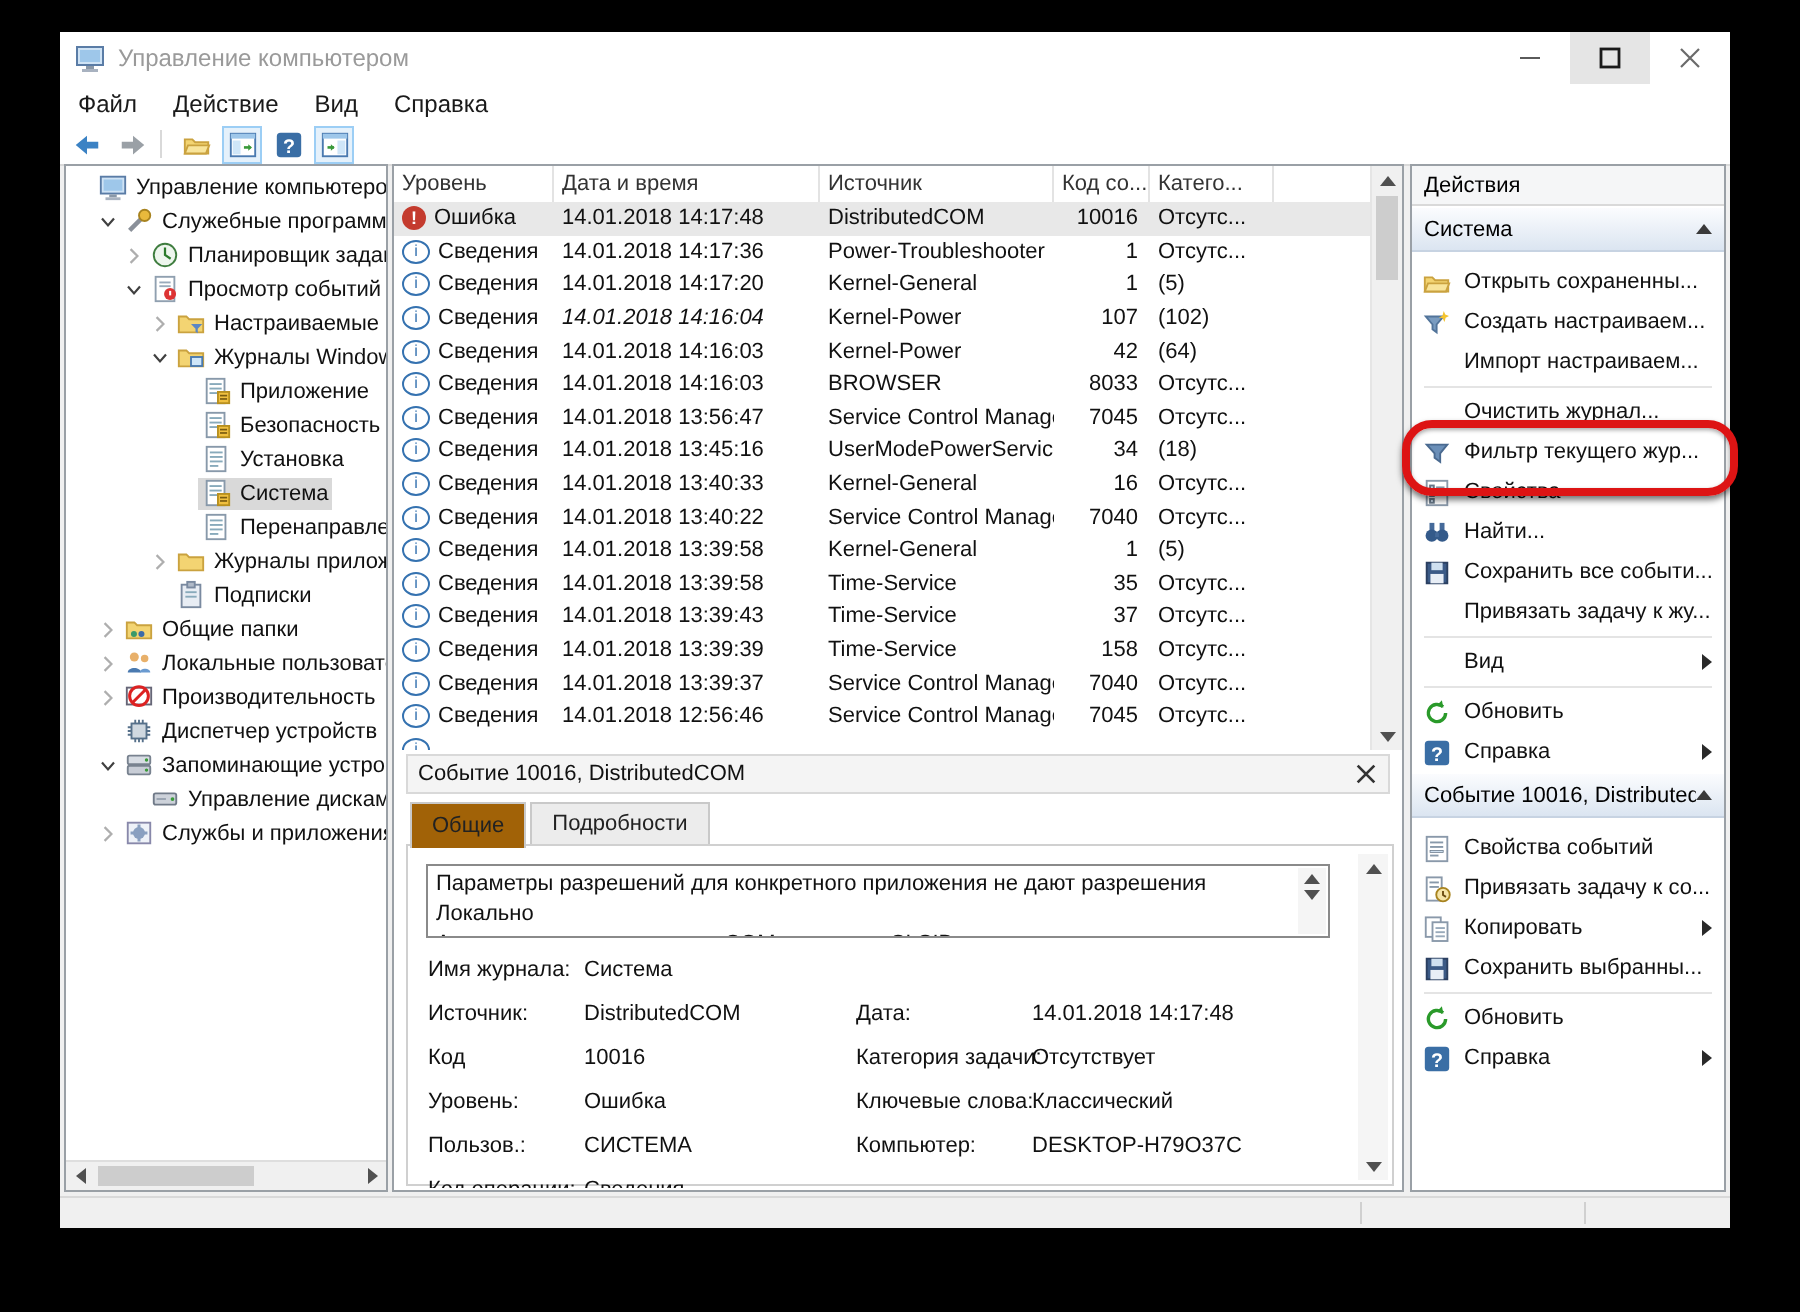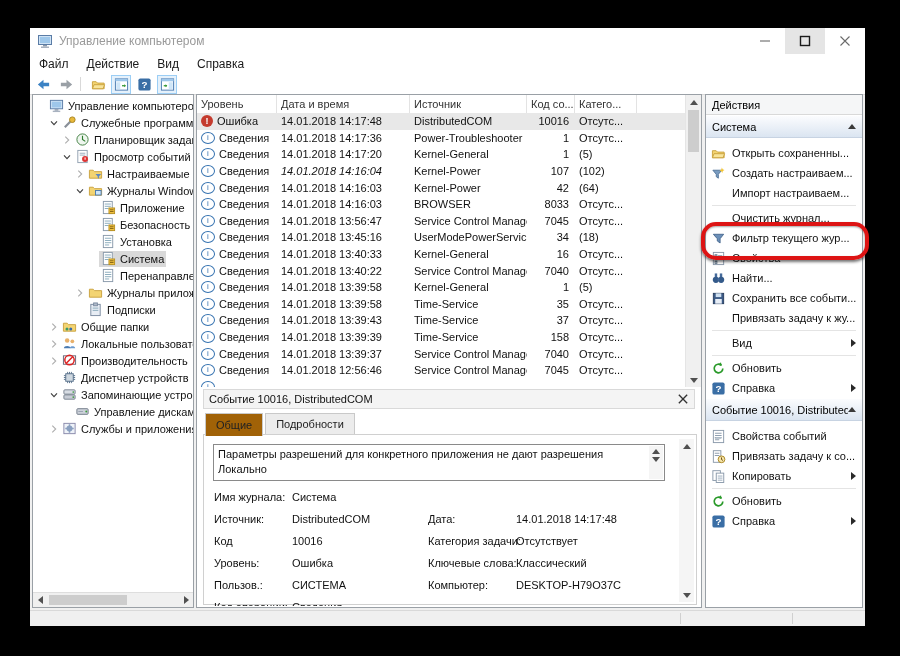--- a/index.html
+++ b/index.html
@@ -1,17 +1,17 @@
 <!DOCTYPE html>
 <html><head>
 <meta charset="utf-8">
 <style>
   html,body{margin:0;padding:0;background:#000;width:900px;height:656px;overflow:hidden;
     font-family:"Liberation Sans","DejaVu Sans",sans-serif;}
-  .window{position:absolute;left:30px;top:28px;width:835px;height:598px;background:#f0f0f0;}
+  .window{position:absolute;left:30px;top:16px;width:835px;height:598px;background:#f0f0f0;}
   
   .titlebar{position:absolute;left:0;top:0;width:100%;height:26px;background:#fff;display:flex;align-items:center;}
   .app-icon{width:16px;height:16px;margin-left:7px;display:inline-block;}
   .app-icon svg,.ico svg{width:100%;height:100%;display:block;}
   .title-text{margin-left:6px;font-size:12px;color:#9a9a9a;}
   .win-controls{position:absolute;right:0;top:0;height:26px;display:flex;}
   .win-btn{width:40px;height:26px;display:flex;align-items:center;justify-content:center;}
   .win-btn.maxi{background:#e5e5e5;}
   .win-btn svg{width:12px;height:12px;}
   
@@ -893,20 +893,30 @@
               <rect x="2" y="1.8" width="8" height="10.4" fill="#fff" stroke="#8a99aa"></rect>
               <rect x="5.6" y="4.4" width="8" height="10" fill="#fff" stroke="#8a99aa"></rect>
               <rect x="7.2" y="7" width="5" height="1" fill="#9ab"></rect>
               <rect x="7.2" y="9.2" width="5" height="1" fill="#9ab"></rect>
               <rect x="7.2" y="11.4" width="5" height="1" fill="#9ab"></rect>
             </svg>
           </span>
           <span class="ap-label">Копировать</span>
           <span class="tri right ap-arrow" style="border-left-color: rgb(42, 42, 42);"></span>
         </div>
+        <div class="ap-item">
+          <span class="ico">
+            <svg viewBox="0 0 16 16">
+              <rect x="2.5" y="2.5" width="11" height="11" fill="#3b5a86" stroke="#2a3f60"></rect>
+              <rect x="5" y="2.5" width="6" height="4" fill="#cfe0f0"></rect>
+              <rect x="4.5" y="8.5" width="7" height="5" fill="#e8eef6"></rect>
+            </svg>
+          </span>
+          <span class="ap-label">Сохранить выбранны...</span>
+        </div>
         <div class="ap-sep"></div>
         <div class="ap-item">
           <span class="ico">
             <svg viewBox="0 0 16 16">
               <path d="M12.6 8a4.6 4.6 0 1 1-1.4-3.3" fill="none" stroke="#2a9a2a" stroke-width="1.8"></path>
               <path d="M10.6 1.2l.8 3.8-3.7-.8z" fill="#2a9a2a"></path>
             </svg>
           </span>
           <span class="ap-label">Обновить</span>
         </div>

